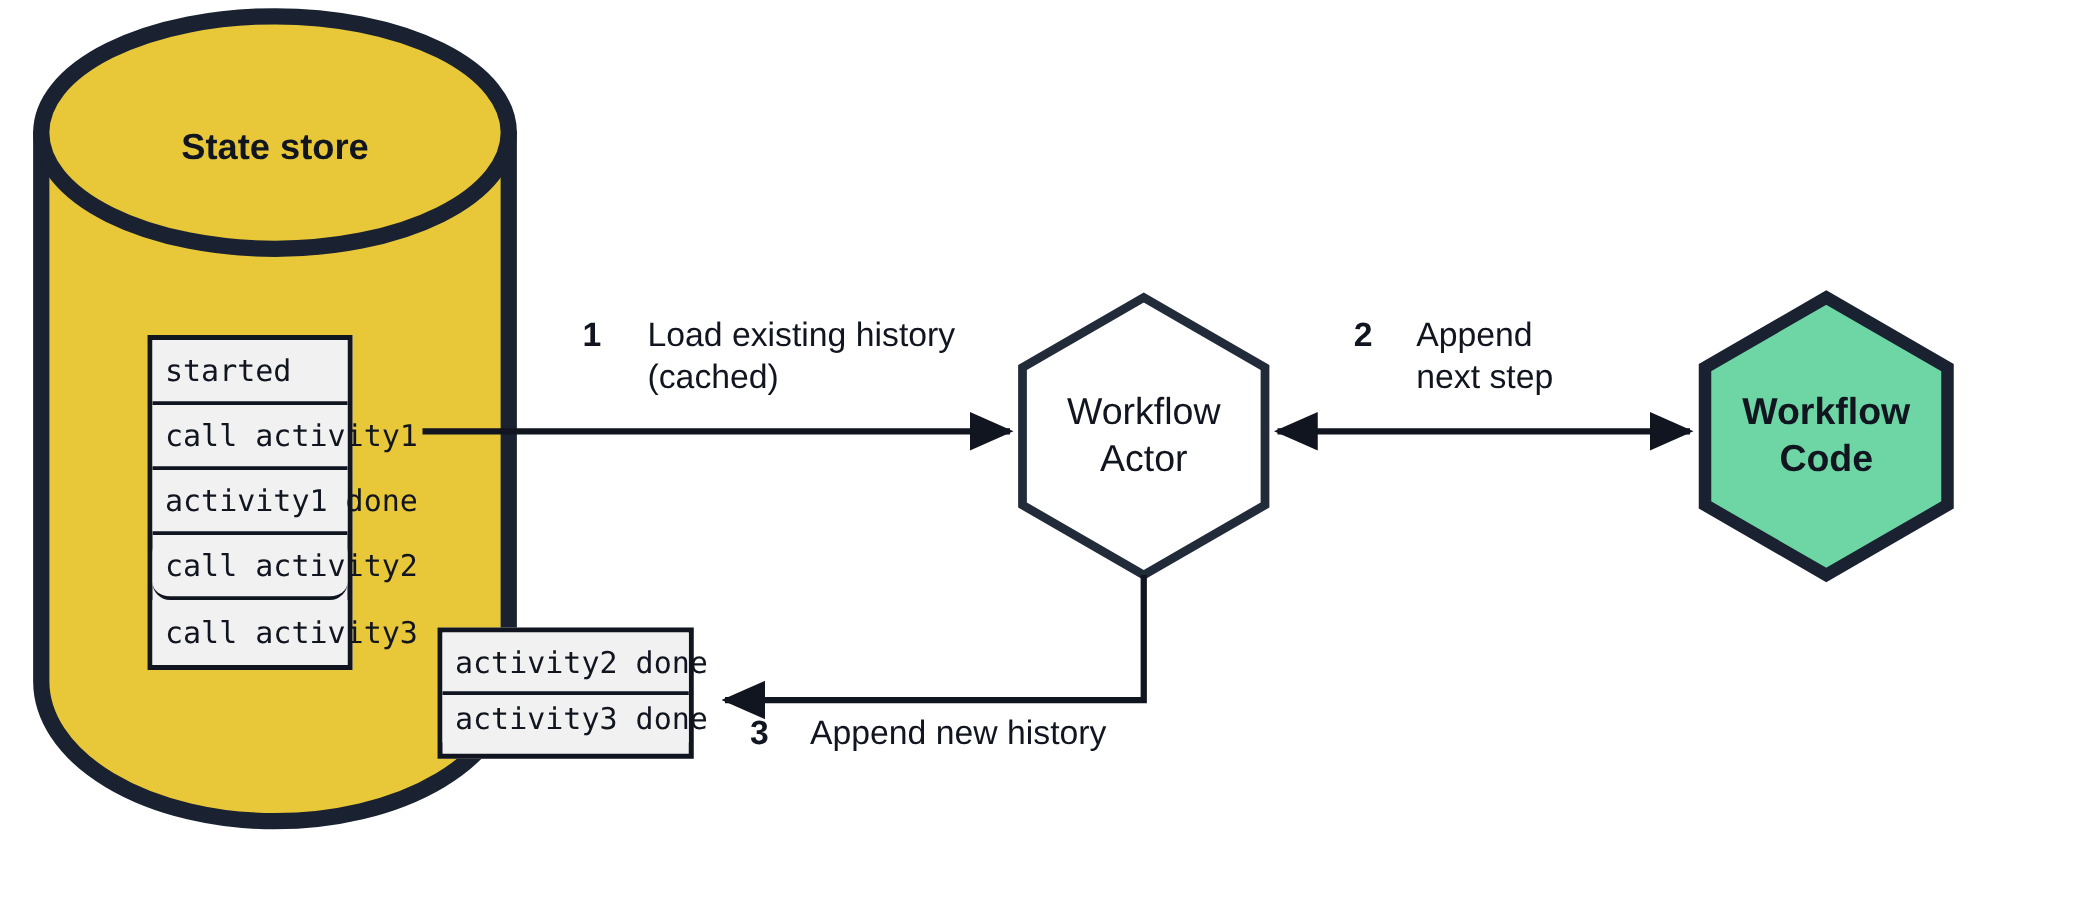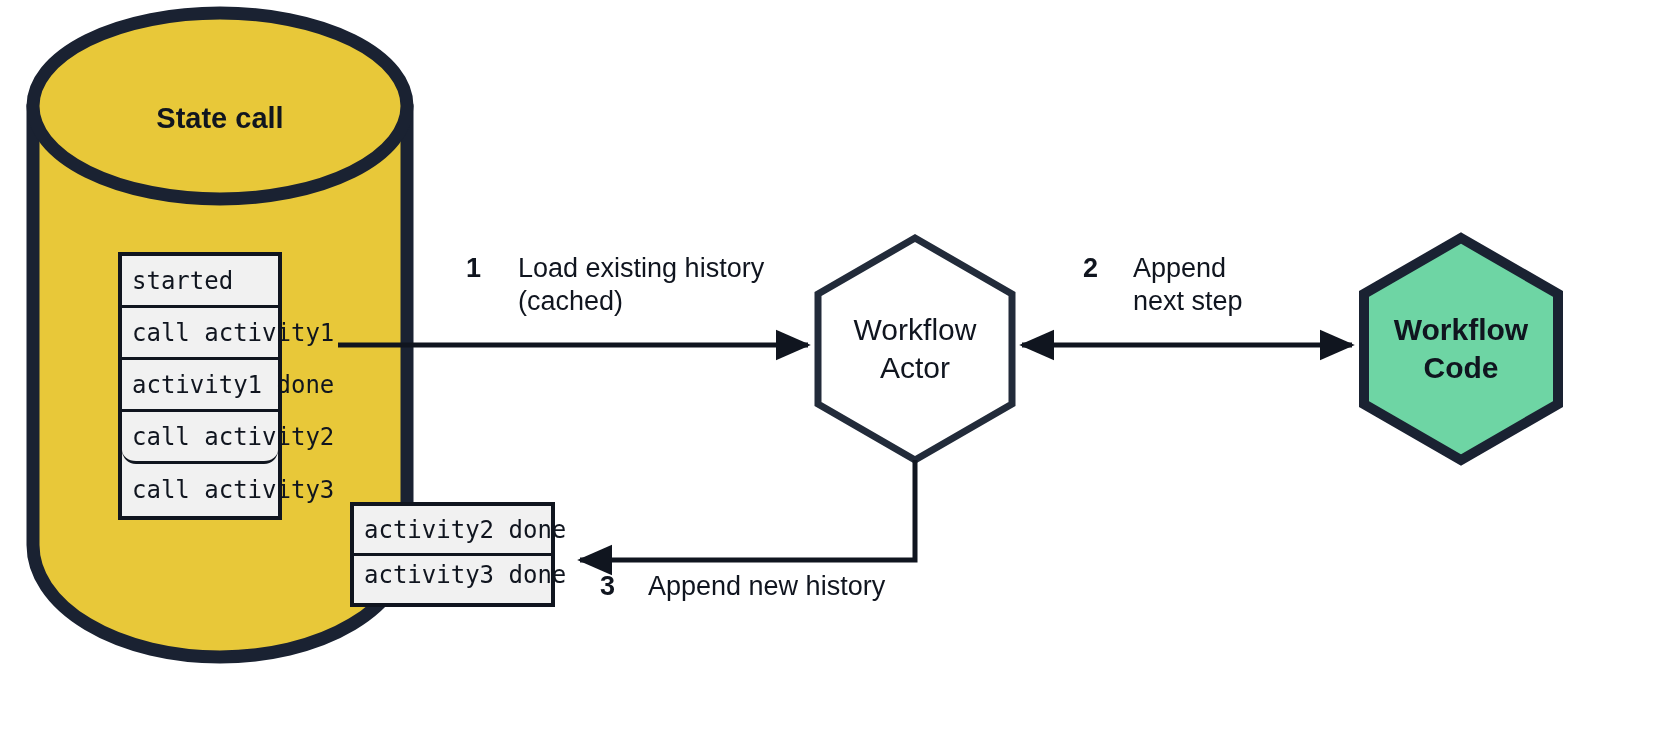--- a/index.html
+++ b/index.html
@@ -111,23 +111,23 @@
 
     <polygon points="915,238 1012,294 1012,404 915,460 818,404 818,294" fill="#ffffff" stroke="#222b3a" stroke-width="7" stroke-linejoin="miter"></polygon>
 
     <line x1="1022" y1="345" x2="1352" y2="345" stroke="#10151f" stroke-width="5" marker-start="url(#arrowStart)" marker-end="url(#arrowEnd)"></line>
 
     <polygon points="1461,238 1558,294 1558,404 1461,460 1364,404 1364,294" fill="#6ed5a4" stroke="#1a2232" stroke-width="10" stroke-linejoin="miter"></polygon>
 
     <polyline points="915,460 915,560 580,560" fill="none" stroke="#10151f" stroke-width="5" marker-end="url(#arrowEnd)" stroke-linejoin="miter"></polyline>
   </svg>
 
-  <div class="shape-text store-title" style="left:70px; top:100px; width:300px;">State call</div>
+  <div class="shape-text store-title" style="left:70px; top:100px; width:300px;">State store</div>
 
-  <div class="hist-table" style="left:118px; top:252px; width:164px; height:268px;">
+  <div class="hist-table" style="left:118px; top:268px; width:164px; height:268px;">
     <div class="hist-row" style="height:52px;">started</div>
     <div class="hist-row" style="height:52px;">call activity1</div>
     <div class="hist-row" style="height:52px;">activity1 done</div>
     <div class="hist-row" style="height:52px;border-radius:14px;">call activity2</div>
     <div class="hist-row" style="height:52px;">call activity3</div>
   </div>
 
   <div class="hist-table" style="left:350px; top:502px; width:205px; height:105px;">
     <div class="hist-row" style="height:50px;">activity2 done</div>
     <div class="hist-row" style="height:38px;">activity3 done</div>

